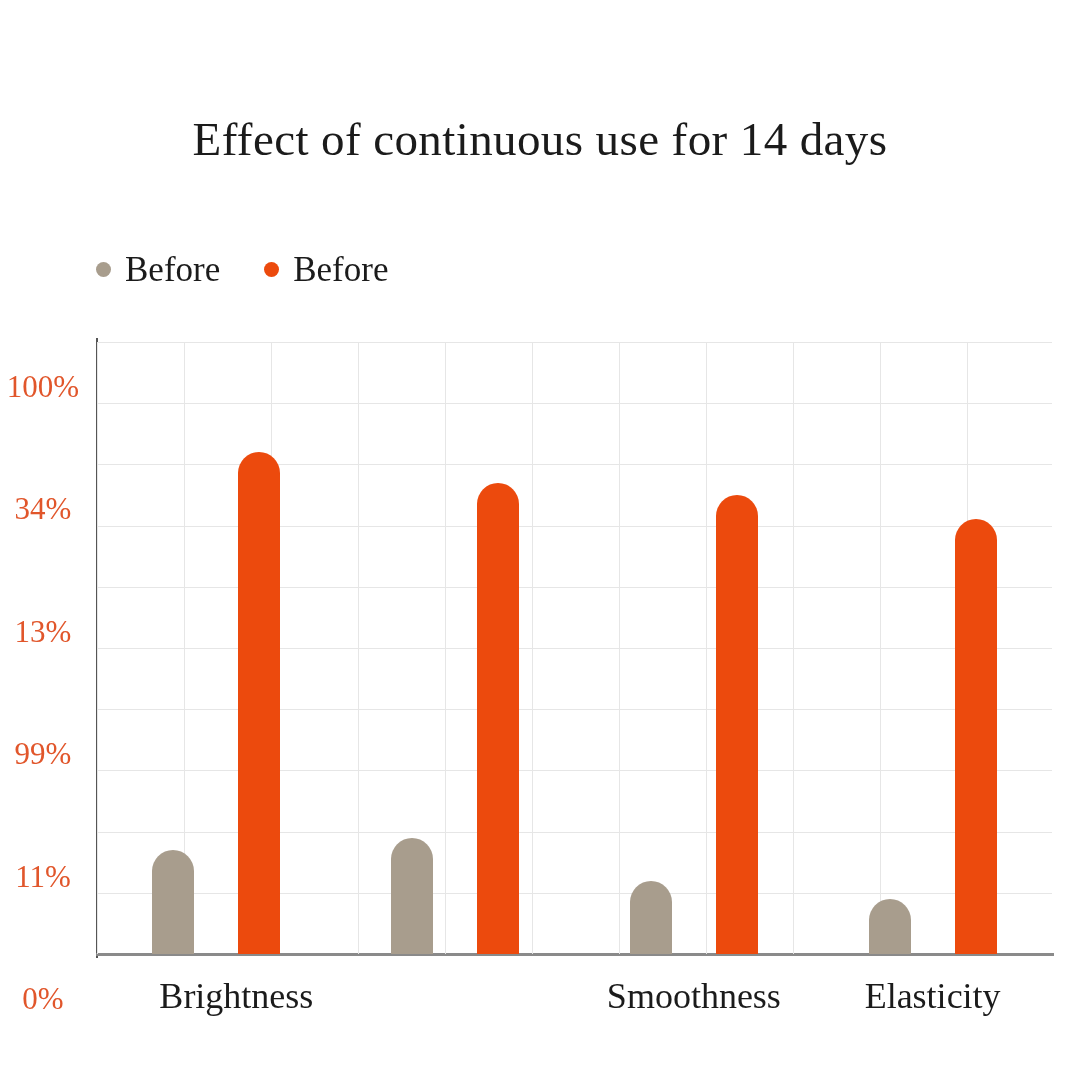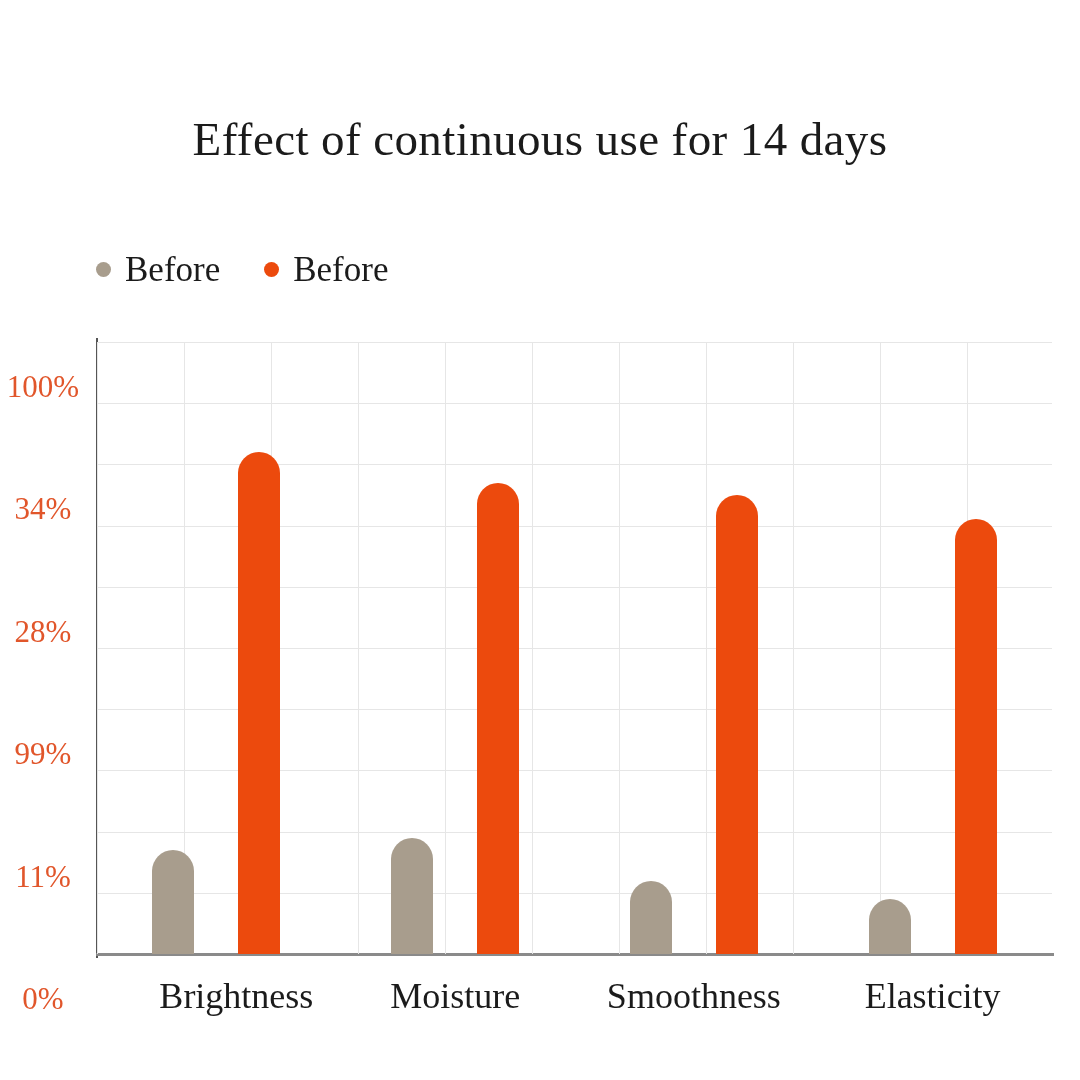--- a/index.html
+++ b/index.html
@@ -167,21 +167,21 @@
     </div>
   </div>
 
   <div class="axis-y"></div>
   <div class="axis-x"></div>
 
   <div class="ytick-wrap" id="ytick-wrap">
       <div class="ytick" style="position: absolute; left: 0px; right: auto; width: 86px; top: 933px;">0%</div>
       <div class="ytick" style="position: absolute; left: 0px; right: auto; width: 86px; top: 810.6px;">11%</div>
       <div class="ytick" style="position: absolute; left: 0px; right: auto; width: 86px; top: 688.2px;">99%</div>
-      <div class="ytick" style="position: absolute; left: 0px; right: auto; width: 86px; top: 565.8px;">28%</div>
+      <div class="ytick" style="position: absolute; left: 0px; right: auto; width: 86px; top: 565.8px;">13%</div>
       <div class="ytick" style="position: absolute; left: 0px; right: auto; width: 86px; top: 443.4px;">34%</div>
       <div class="ytick" style="position: absolute; left: 0px; right: auto; width: 86px; top: 321px;">100%</div>
     </div>
 
   <div class="plot-area" id="plot-area">
       <div class="gridline-h" style="top: 550.8px;"></div>
       <div class="gridline-h" style="top: 489.6px;"></div>
       <div class="gridline-h" style="top: 428.4px;"></div>
       <div class="gridline-h" style="top: 367.2px;"></div>
       <div class="gridline-h" style="top: 306px;"></div>
@@ -206,18 +206,17 @@
       <div class="bar before" title="Moisture Before: 19%" style="left: 294.125px; height: 116.28px; background: rgb(168, 157, 141);"></div>
       <div class="bar after" title="Moisture After: 77%" style="left: 380.125px; height: 471.24px; background: rgb(236, 74, 13);"></div>
       <div class="bar before" title="Smoothness Before: 12%" style="left: 532.875px; height: 73.44px; background: rgb(168, 157, 141);"></div>
       <div class="bar after" title="Smoothness After: 75%" style="left: 618.875px; height: 459px; background: rgb(236, 74, 13);"></div>
       <div class="bar before" title="Elasticity Before: 9%" style="left: 771.625px; height: 55.08px; background: rgb(168, 157, 141);"></div>
       <div class="bar after" title="Elasticity After: 71%" style="left: 857.625px; height: 434.52px; background: rgb(236, 74, 13);"></div>
     </div>
 
   <div class="xlabels" id="xlabels">
       <div class="xlabel" style="left: 119.375px; margin-left: 20px;">Brightness</div>
-      <div class="xlabel" style="left: 358.125px;">Moisture</div>
       <div class="xlabel" style="left: 596.875px;">Smoothness</div>
       <div class="xlabel" style="left: 835.625px;">Elasticity</div>
     </div>
 
 </div>
 
 </body></html>

